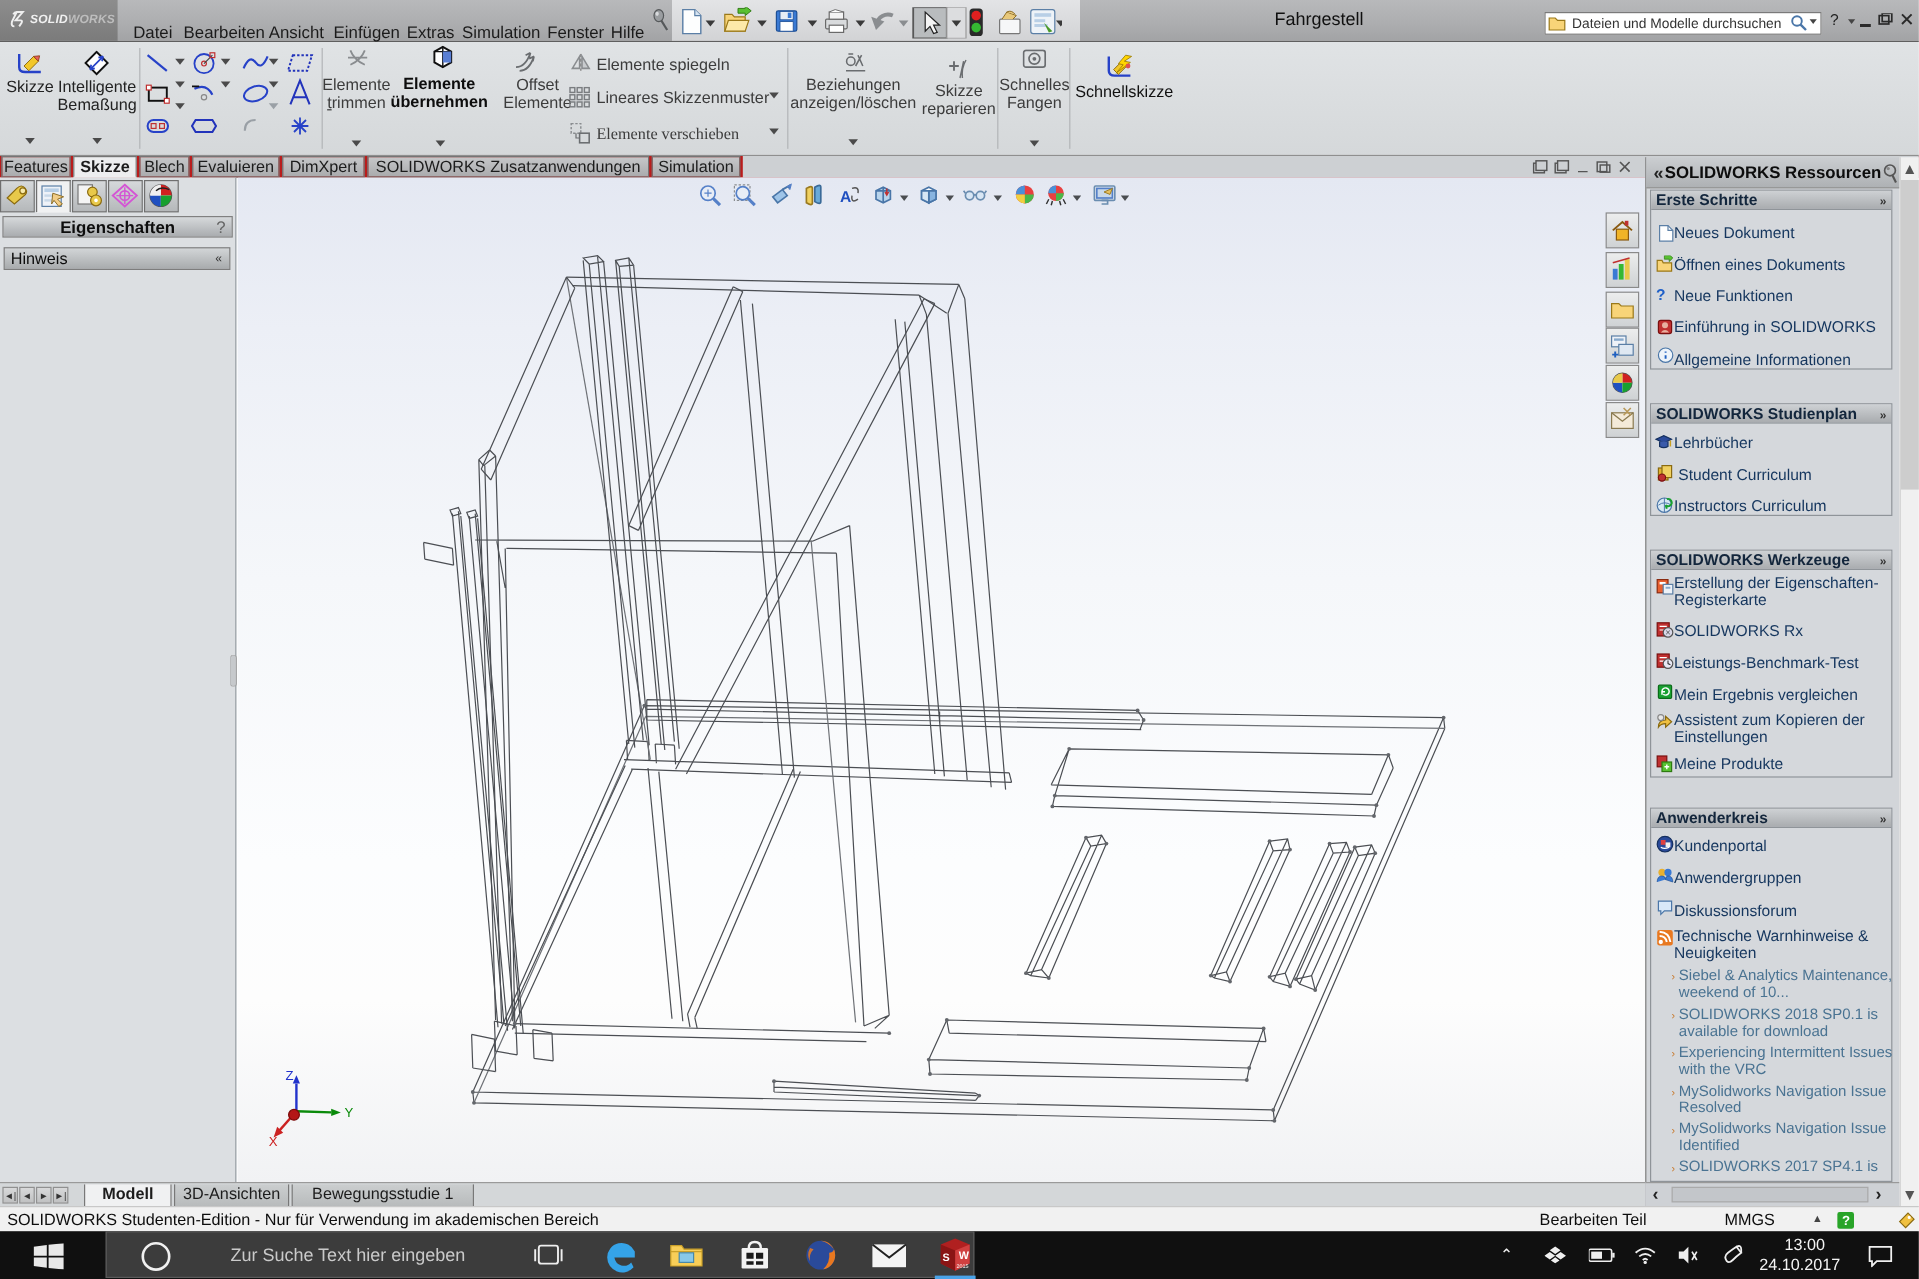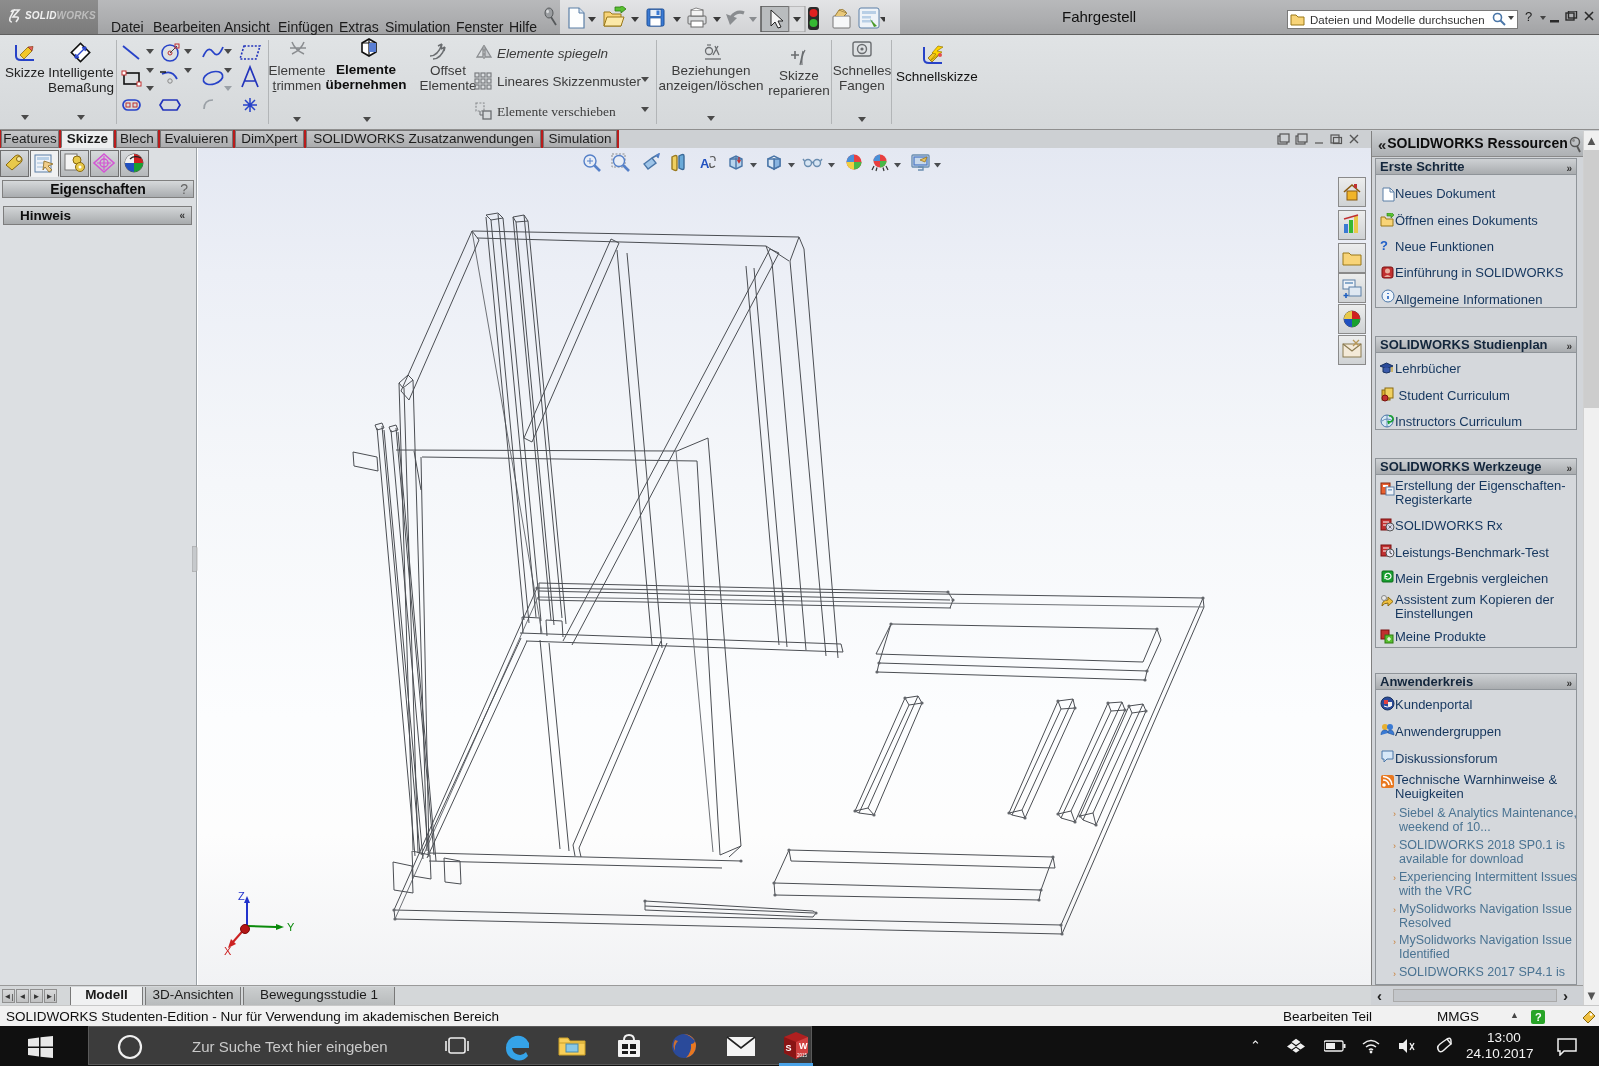--- a/index.html
+++ b/index.html
@@ -26,21 +26,21 @@
  border:1px solid #757575;font-size:13.5px;color:#1c1c1c;text-align:center;line-height:16px;}
 .ftab.active{background:#edeeef;font-weight:bold;border-bottom:1px solid #edeeef;}
 #leftpanel{position:absolute;left:0;top:148px;width:197px;height:837px;background:#dcdfe2;border-right:1px solid #9aa0a5;}
 .ptab{position:absolute;top:2px;width:29px;height:27px;background:linear-gradient(#d6d9db,#b5b8ba);border:1px solid #6f6f6f;}
 .ptab.sel{background:#f0f1f2;border-bottom:1px solid #f0f1f2;}
 #eigheader{position:absolute;left:2px;top:32px;width:192px;height:18px;
  background:linear-gradient(#d6d9db,#a9acaf);border:1px solid #808080;
  font-size:14px;font-weight:bold;color:#0d0d0d;text-align:center;line-height:17px;}
 #hinweis{position:absolute;left:3px;top:58px;width:189px;height:19px;
  background:linear-gradient(#d2d5d7,#a8abad);border:1px solid #7d7d7d;
- font-size:13.5px;font-weight:bold;color:#0d0d0d;padding-left:16px;line-height:18px;}
+ font-size:13.5px;font-weight:normal;color:#0d0d0d;padding-left:5px;line-height:18px;}
 #yellowbox{position:absolute;left:3px;top:77px;width:189px;height:55px;background:#f7f8a4;
  border:1px solid #808080;border-top:none;font-size:11.5px;color:#30302a;padding:3px 0 0 4px;line-height:1.35;}
 #yellowbox div{white-space:nowrap;}
 #canvas{position:absolute;left:198px;top:148px;width:1173px;height:837px;
  background:linear-gradient(180deg,#e4e8f2 0%,#ecEFf6 15%,#f5f7fa 40%,#fcfdfe 68%,#fdfdfd 82%,#f1f2f4 100%);}
 #sidetabs{position:absolute;left:1333px;top:148px;width:36px;height:837px;}
 .stab{position:absolute;left:5px;width:28px;height:30px;background:linear-gradient(#eceded,#cfd2d4);border:1px solid #8a8a8a;}
 #taskpane{position:absolute;left:1371px;top:131px;width:212px;height:874px;background:#d2d5d9;border-left:1px solid #808080;}
 #tphead{position:absolute;left:0;top:0;width:211px;height:26px;background:linear-gradient(#cbced1,#aeb1b4);
  border-bottom:1px solid #8a8a8a;font-size:14px;font-weight:bold;color:#0d0d0d;text-align:center;line-height:25px;}
@@ -255,21 +255,21 @@
  <svg class="abs" style="left:428px;top:7px" width="20" height="18" viewBox="0 0 20 18">
   <path d="M2 14 Q10 14 14 2 M5 17 Q13 17 17 5 M14 2 l-4 2 m4 -2 l-1 4 M17 5 l-4 2 m4 -2 l-1 4" stroke="#6a6d70" stroke-width="1.5" fill="none"></path>
  </svg>
  <div class="rl" style="left:412px;top:28px;width:72px">Offset<br>Elemente</div>
 
  <svg class="abs" style="left:475px;top:9px" width="18" height="16" viewBox="0 0 18 16">
   <path d="M9 1 L9 15" stroke="#888" stroke-width="1.2" stroke-dasharray="2.5 1.5"></path>
   <path d="M8 3 L2 13 L8 13 Z" fill="none" stroke="#8a8d90" stroke-width="1.3"></path>
   <path d="M10 3 L16 13 L10 13 Z" fill="#c8cbce" stroke="#8a8d90" stroke-width="1.3"></path>
  </svg>
- <div class="rl" style="left:497px;top:11px;font-style:italic;">Elemente spiegeln</div>
+ <div class="rl" style="left:497px;top:11px;">Elemente spiegeln</div>
  <svg class="abs" style="left:474px;top:37px" width="19" height="19" viewBox="0 0 19 19">
   <g fill="none" stroke="#7a7d80" stroke-width="1.2">
   <rect x="1" y="1" width="4" height="4"></rect>
           <rect x="7" y="1" width="4" height="4"></rect>
           <rect x="13" y="1" width="4" height="4"></rect>
   <rect x="1" y="7" width="4" height="4"></rect>
           <rect x="7" y="7" width="4" height="4"></rect>
           <rect x="13" y="7" width="4" height="4"></rect>
   <rect x="1" y="13" width="4" height="4"></rect>
           <rect x="7" y="13" width="4" height="4"></rect>

